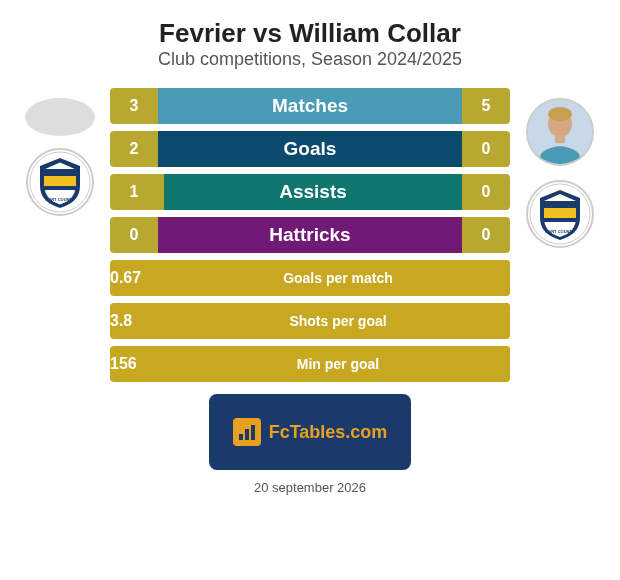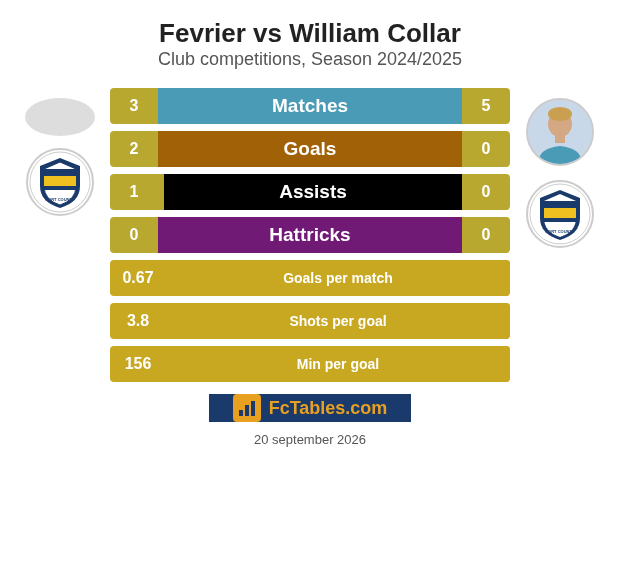--- a/index.html
+++ b/index.html
@@ -167,21 +167,21 @@
       display: flex;
       align-items: center;
       height: 36px;
       border-radius: 4px;
       overflow: hidden;
       background: #c8a820;
     }
 
     .stat-single-left-val {
       width: 56px;
-      text-align: center;
+      text-align: left;
       font-size: 16px;
       font-weight: bold;
       color: #fff;
       background: #c8a820;
       flex-shrink: 0;
     }
 
     .stat-single-bar {
       flex: 1;
       height: 100%;
@@ -195,22 +195,22 @@
     .stat-single-label {
       font-size: 14px;
       font-weight: bold;
       color: #fff;
     }
 
     
     .watermark {
       margin-top: 12px;
       background: #1a3a6b;
-      border-radius: 0;
-      padding: 0 24px;
+      border-radius: 8px;
+      padding: 24px 24px;
       display: flex;
       align-items: center;
       gap: 8px;
     }
 
     .watermark-icon {
       width: 28px;
       height: 28px;
       background: #e8a020;
       border-radius: 4px;
@@ -276,29 +276,29 @@
       <div class="stat-row" style="background:#b8a830;">
         <div class="stat-left-val">3</div>
         <div class="stat-bar" style="background:#4a9bb5; width:40%;">
           <span class="stat-label">Matches</span>
         </div>
         <div class="stat-right-val">5</div>
       </div>
 
       <div class="stat-row" style="background:#b8a830;">
         <div class="stat-left-val">2</div>
-        <div class="stat-bar stat-bar-goals" style="background:#a16207;">
+        <div class="stat-bar stat-bar-goals" style="background:#0c4a6e;">
           <span class="stat-label">Goals</span>
         </div>
         <div class="stat-right-val">0</div>
       </div>
 
       <div class="stat-row" style="background:#b8a830;">
         <div class="stat-left-val">1</div>
-        <div class="stat-bar" style="background:#000000;margin-left:6px;">
+        <div class="stat-bar" style="background:#0f766e;margin-left:6px;">
           <span class="stat-label">Assists</span>
         </div>
         <div class="stat-right-val">0</div>
       </div>
 
       <div class="stat-row" style="background:#b8a830;">
         <div class="stat-left-val">0</div>
         <div class="stat-bar" style="background:#701a75;">
           <span class="stat-label">Hattricks</span>
         </div>

